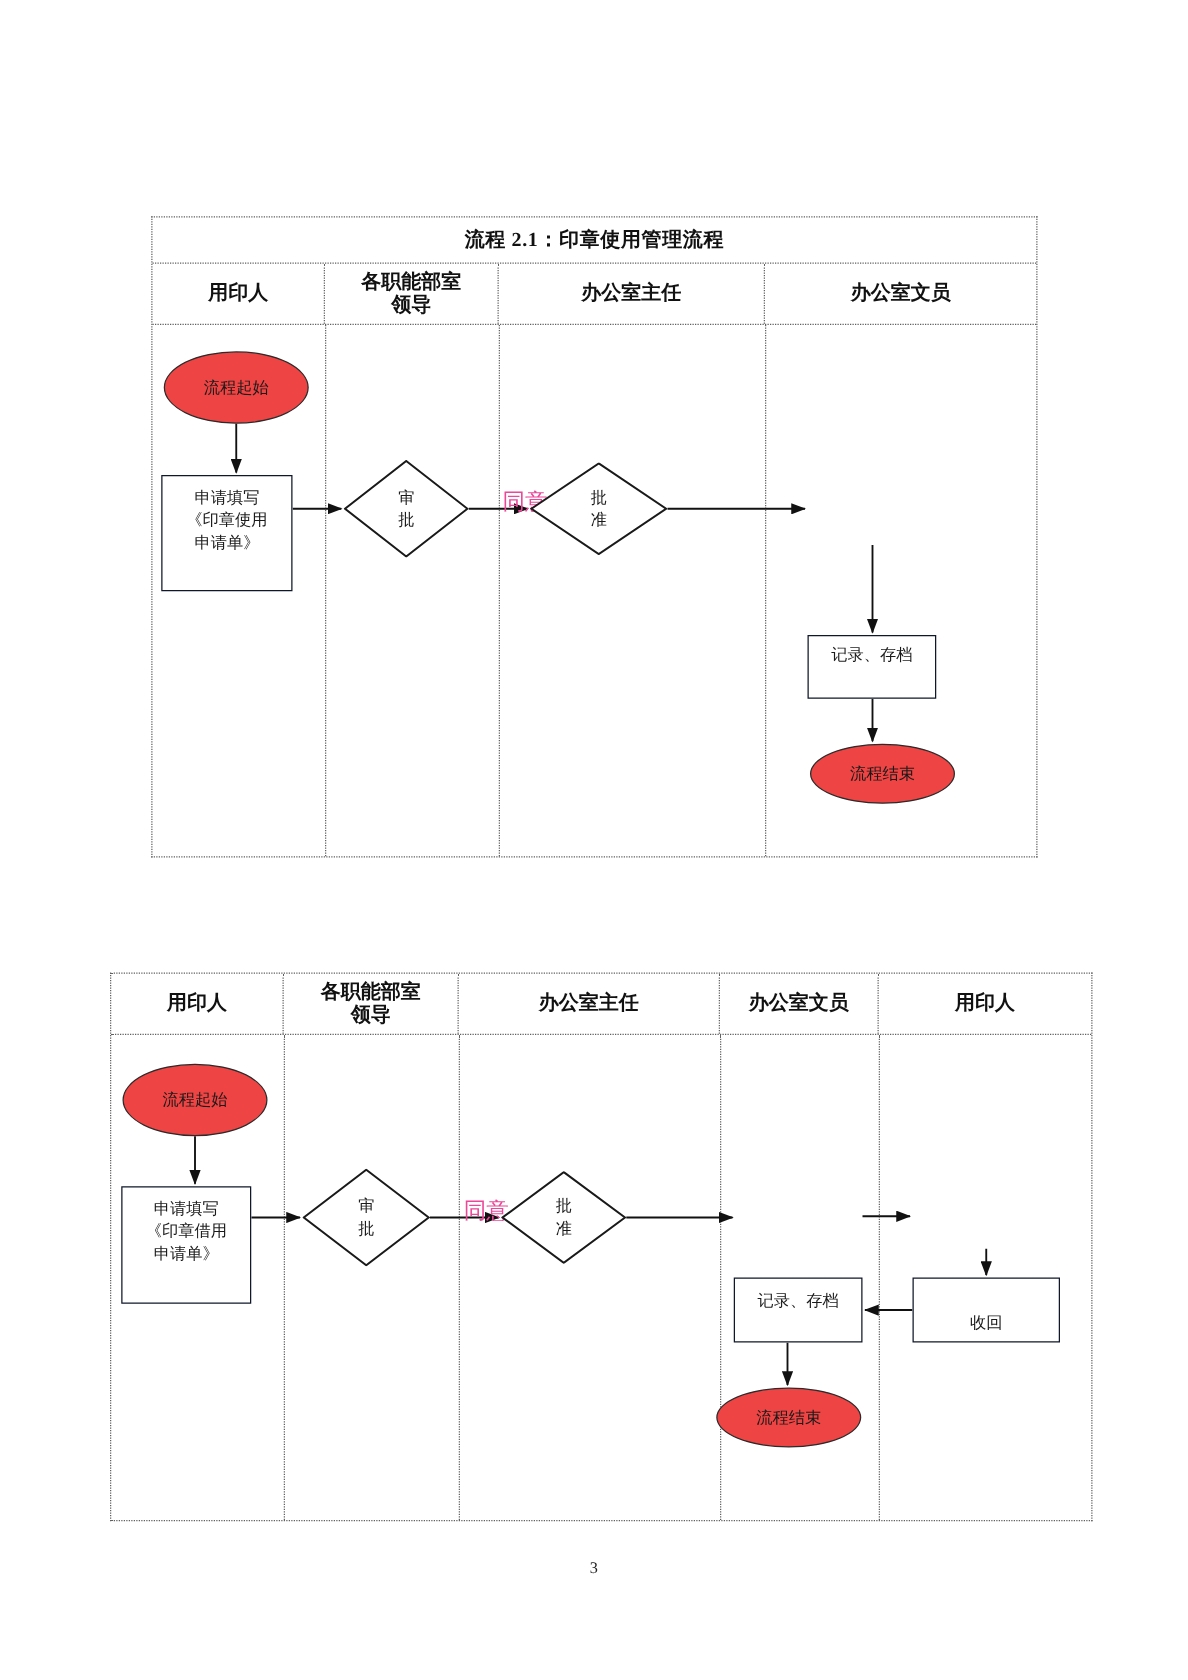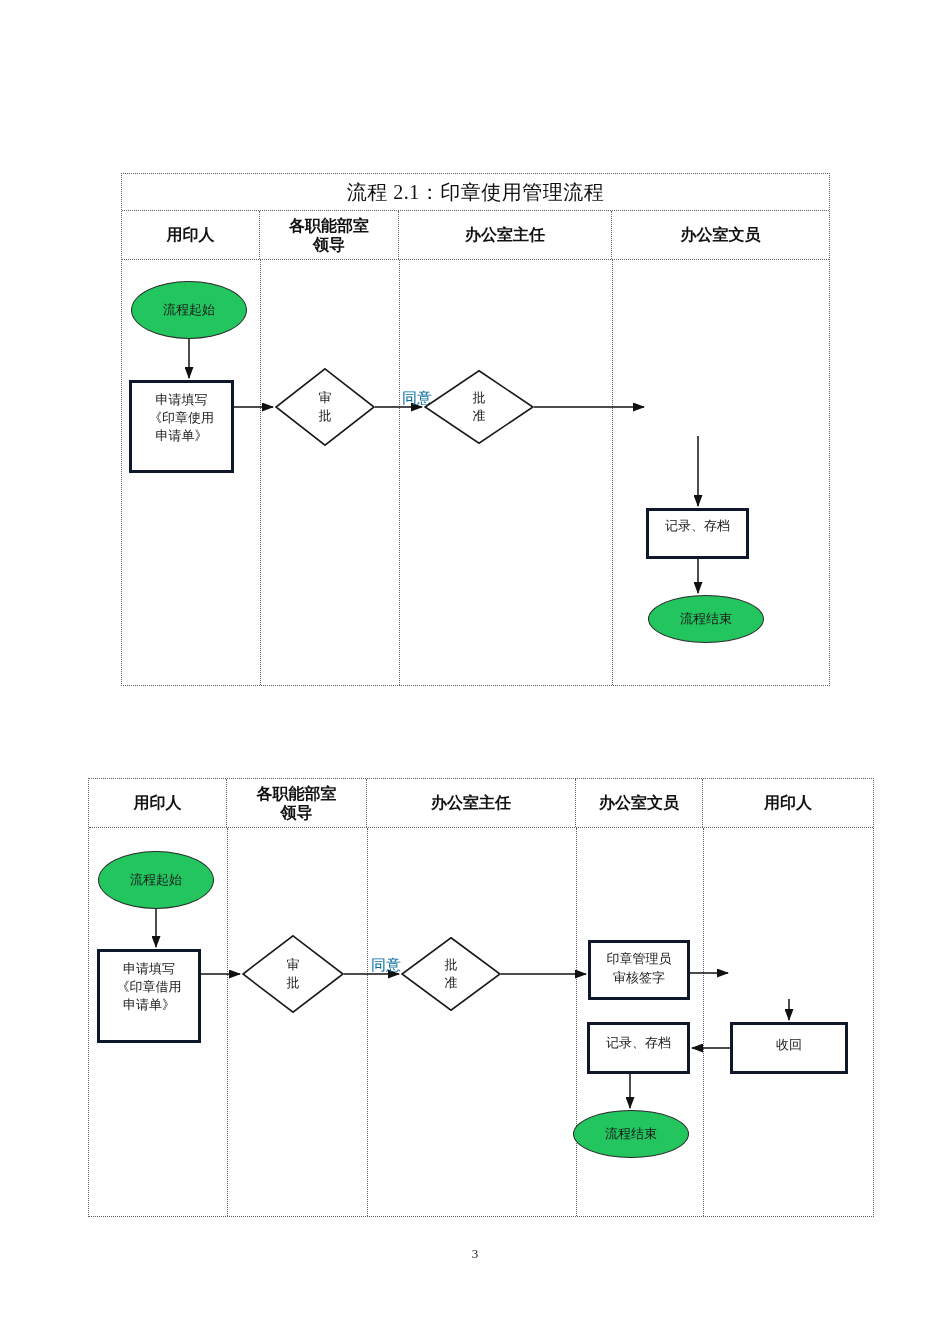--- a/index.html
+++ b/index.html
@@ -12,21 +12,21 @@
   .chart {
     position:absolute; box-sizing:border-box;
     border:1px dotted #606060;
     display:flex; flex-direction:column;
     background:#fff;
   }
   .chart-title {
     box-sizing:border-box;
     border-bottom:1px dotted #606060;
     display:flex; align-items:center; justify-content:center;
-    font-weight:normal; font-size:20px; letter-spacing:0.5px;
+    font-weight:bold; font-size:16px; letter-spacing:0.5px;
   }
   .lane-headers {
     display:flex; box-sizing:border-box;
     border-bottom:1px dotted #606060;
   }
   .lane-header {
     box-sizing:border-box;
     border-right:1px dotted #606060;
     display:flex; align-items:center; justify-content:center;
     text-align:center; font-weight:bold; font-size:16px;
@@ -37,34 +37,34 @@
   .lane-divider {
     position:absolute; top:0; bottom:0; width:0;
     border-left:1px dotted #606060;
   }
   .arrows { position:absolute; left:0; top:0; width:100%; height:100%; overflow:visible; }
   .node {
     position:absolute; box-sizing:border-box;
     font-size:13px; line-height:1.4; text-align:center;
     white-space:pre-line; color:#1a1a1a;
   }
-  .rect { border:3px solid #0f172a; padding-top:6px; background:#fff; }
+  .rect { border:1px solid #0f172a; padding-top:6px; background:#fff; }
   .oval {
     border:1.5px solid #2b2b2b; border-radius:50%;
     display:flex; align-items:center; justify-content:center;
-    background:#22c55e;
+    background:#ef4444;
   }
   .diamond { background:transparent; }
   .diamond svg { position:absolute; left:0; top:0; width:100%; height:100%; }
   .diamond .dtext {
     position:absolute; left:0; top:0; width:100%; height:100%;
     display:flex; align-items:center; justify-content:center;
     white-space:pre-line; line-height:1.35;
   }
-  .edge-label { position:absolute; font-size:15px; color:#0369a1; }
+  .edge-label { position:absolute; font-size:18px; color:#ec4899; }
   .page-number {
     position:absolute; left:0; right:0; top:1246px;
     text-align:center; font-size:13px; color:#222;
   }
 </style>
 </head>
 <body>
 
 <div class="chart" style="left:121px; top:173px; width:709px; height:513px;">
 
@@ -179,25 +179,23 @@
     <span class="edge-label" style="left:282px; top:128px;">同意</span>
 
     <div class="node diamond" style="left:312px; top:109px; width:100px; height:74px;">
       <svg viewBox="0 0 100 100" preserveAspectRatio="none">
         <polygon points="50,1 99,50 50,99 1,50" fill="#ffffff" stroke="#1a1a1a" stroke-width="1.6" vector-effect="non-scaling-stroke"></polygon>
       </svg>
       <span class="dtext">批
 准</span>
     </div>
 
-    <div class="node rect" style="left:499px; top:112px; width:102px; height:60px; padding-top:7px; line-height:1.45;">印章管理员
-审核签字</div>
-
-
-    <div class="node rect" style="left:641px; top:194px; width:118px; height:52px; padding-top:11px;">收回</div>
+
+
+    <div class="node rect" style="left:641px; top:194px; width:118px; height:52px; padding-top:26px;">收回</div>
 
     <div class="node rect" style="left:498px; top:194px; width:103px; height:52px; padding-top:9px;">记录、存档</div>
 
     <div class="node oval" style="left:484px; top:282px; width:116px; height:48px;">流程结束</div>
   </div>
 </div>
 
 <div class="page-number">3</div>
 
 </body></html>

